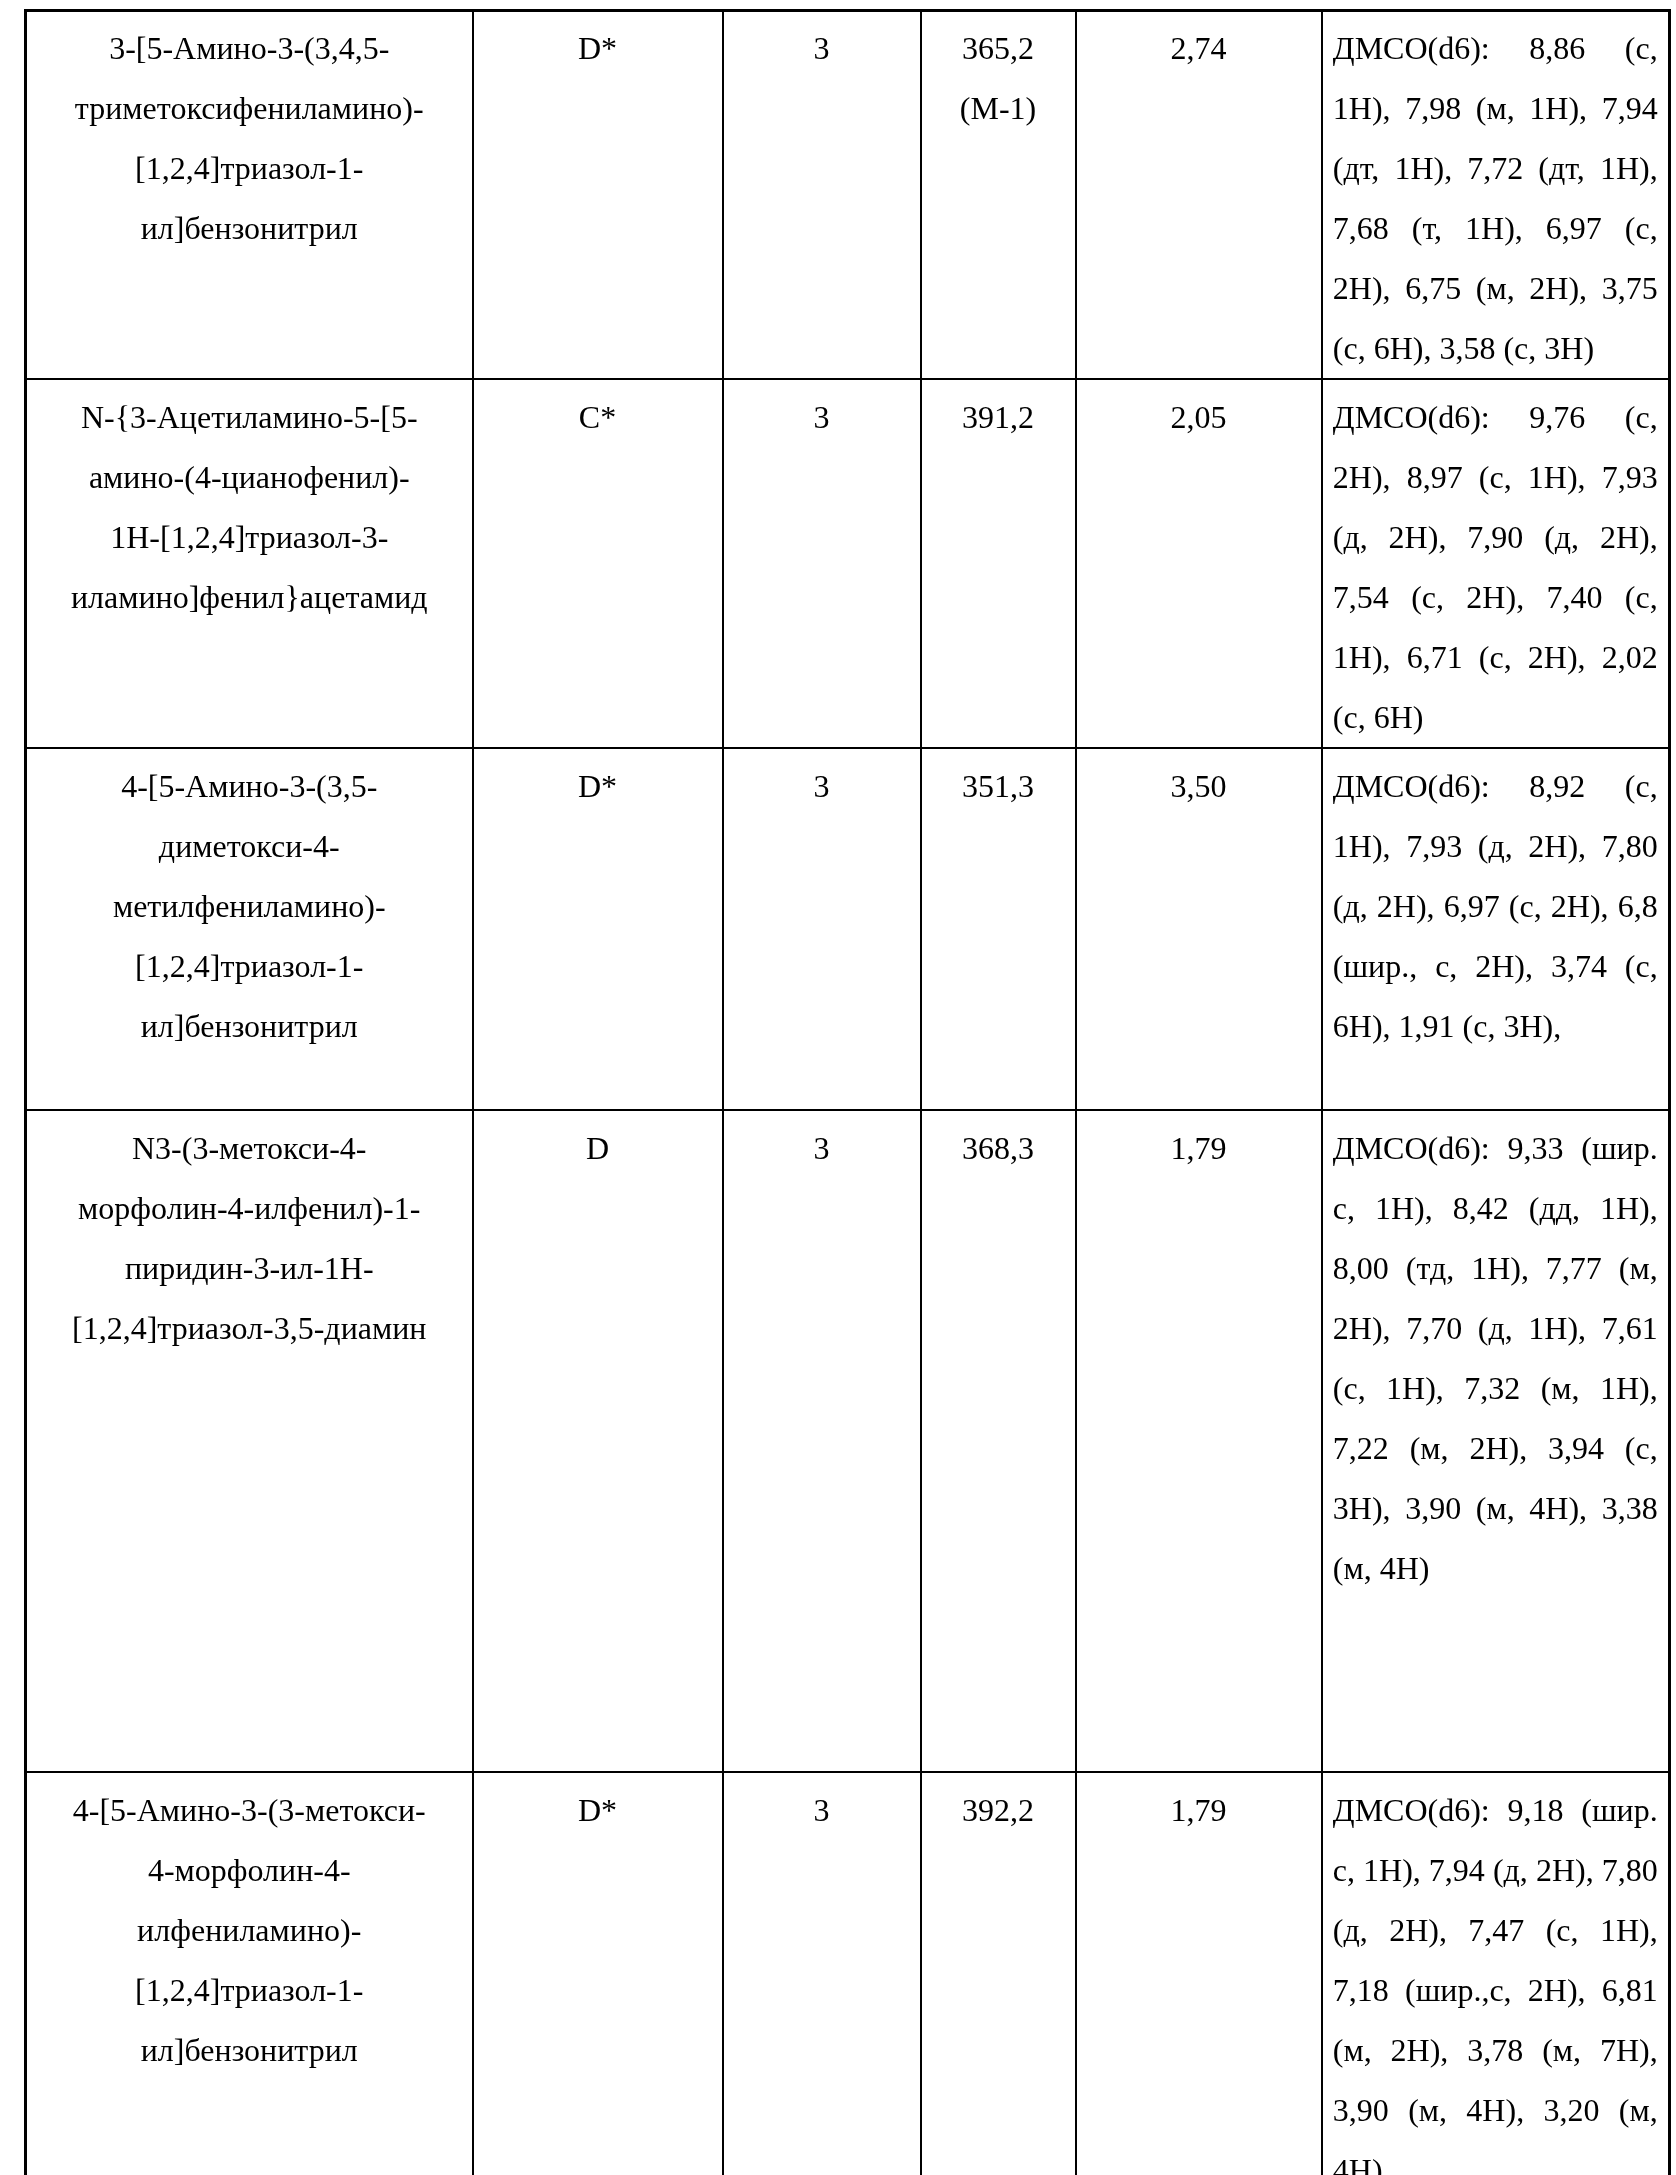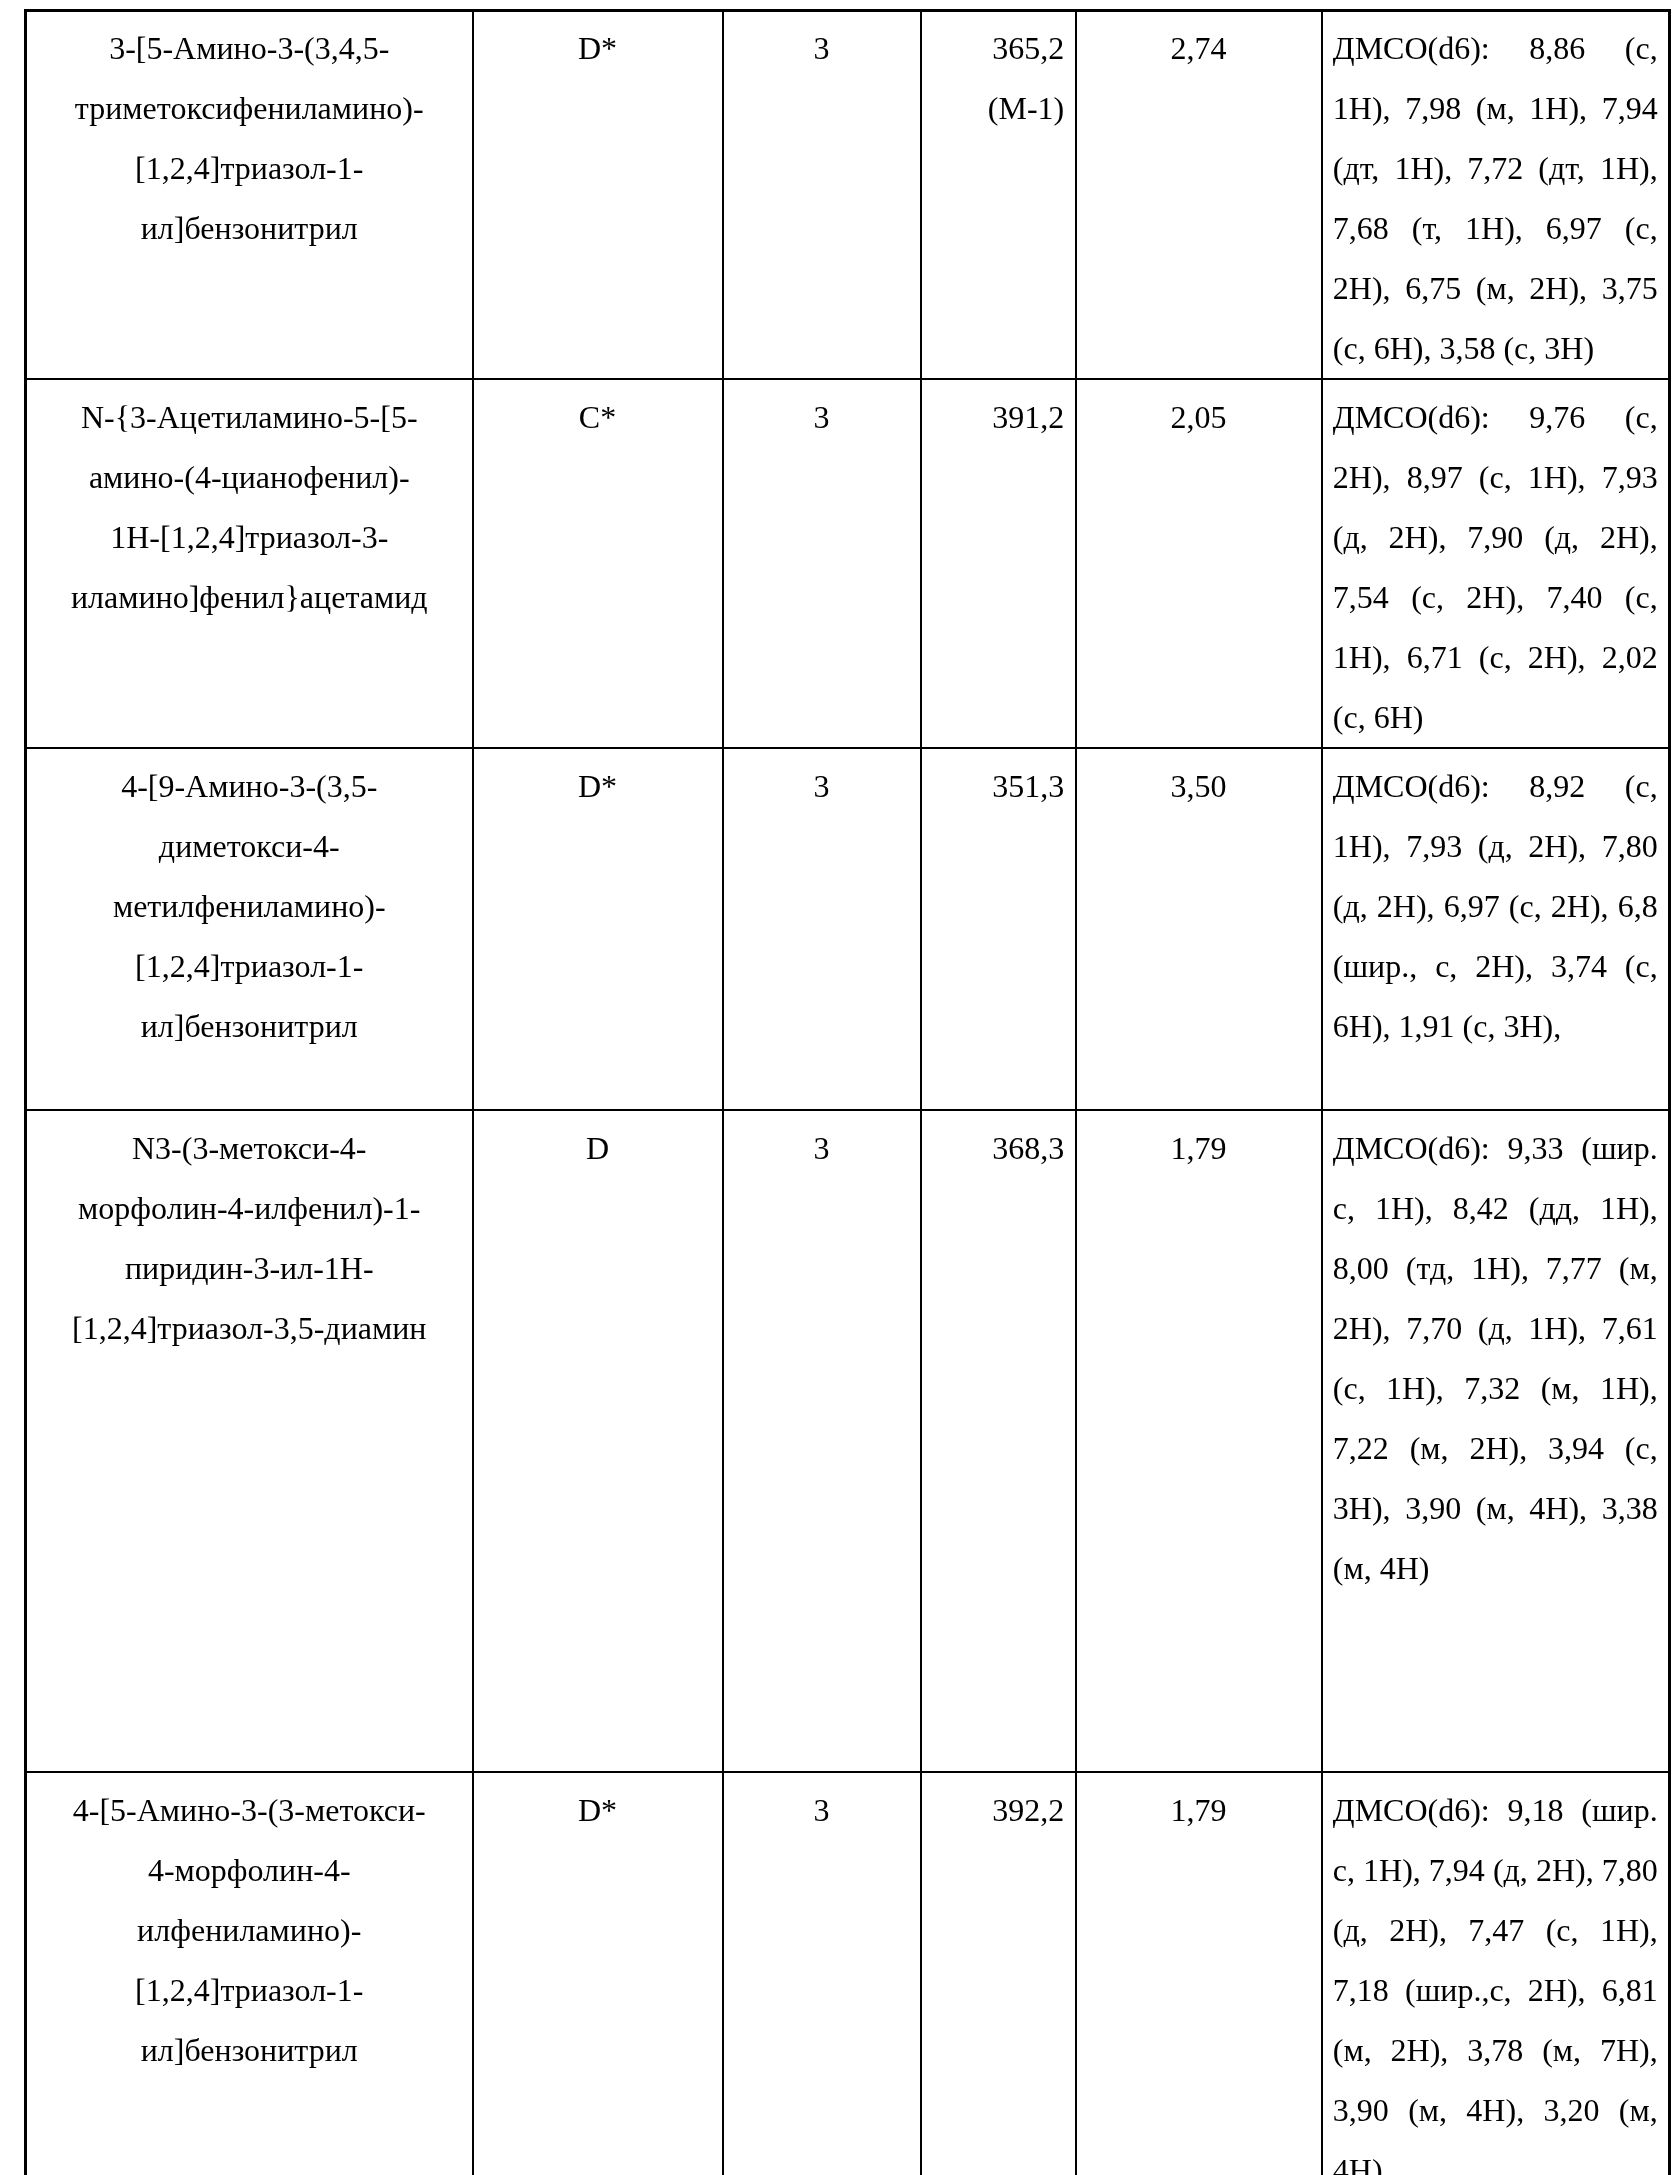--- a/index.html
+++ b/index.html
@@ -28,21 +28,21 @@
     border: 2.6px solid #000;
     vertical-align: top;
     padding: 6.9px 10.3px 0 10.3px;
     font-size: 32px;
     line-height: 60px;
     box-sizing: border-box;
   }
   .c-name { text-align: center; padding-left: 15.5px; padding-right: 15.5px; }
   .c-cls  { text-align: center; }
   .c-meth { text-align: center; }
-  .c-mass { text-align: right; padding-right: 20.6px; }
+  .c-mass { text-align: center; padding-right: 20.6px; }
   .c-rt   { text-align: center; }
   .c-nmr  { text-align: justify; text-align-last: left; padding-left: 12px; padding-right: 15.5px; }
   .row-1 td { height: 316px; }
   .row-2 td { height: 360px; }
   .row-3 td { height: 362px; }
   .row-4 td { height: 662px; }
   .row-5 td { height: 478px; }
   .line { display: block; }
 </style>
 </head>
@@ -86,21 +86,21 @@
       <td class="c-meth">3</td>
       <td class="c-mass">
         <span class="line">391,2</span>
       </td>
       <td class="c-rt">2,05</td>
       <td class="c-nmr">ДМСО(d6): 9,76 (с, 2H), 8,97 (с, 1H), 7,93 (д, 2H), 7,90 (д, 2H), 7,54 (с, 2H), 7,40 (с, 1H), 6,71 (с, 2H), 2,02 (с, 6H)</td>
     </tr>
 
     <tr class="row-3">
       <td class="c-name">
-        <span class="line">4-[9-Амино-3-(3,5-</span>
+        <span class="line">4-[5-Амино-3-(3,5-</span>
         <span class="line">диметокси-4-</span>
         <span class="line">метилфениламино)-</span>
         <span class="line">[1,2,4]триазол-1-</span>
         <span class="line">ил]бензонитрил</span>
       </td>
       <td class="c-cls">D*</td>
       <td class="c-meth">3</td>
       <td class="c-mass">
         <span class="line">351,3</span>
       </td>

